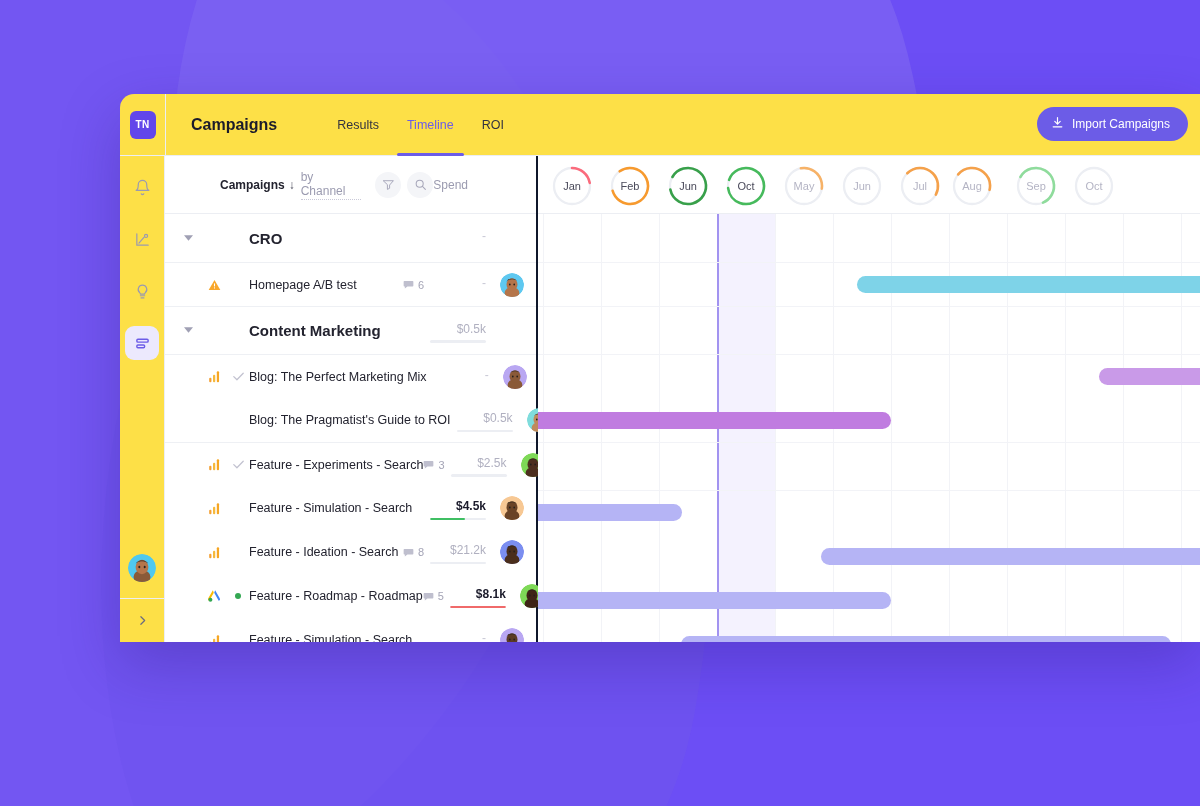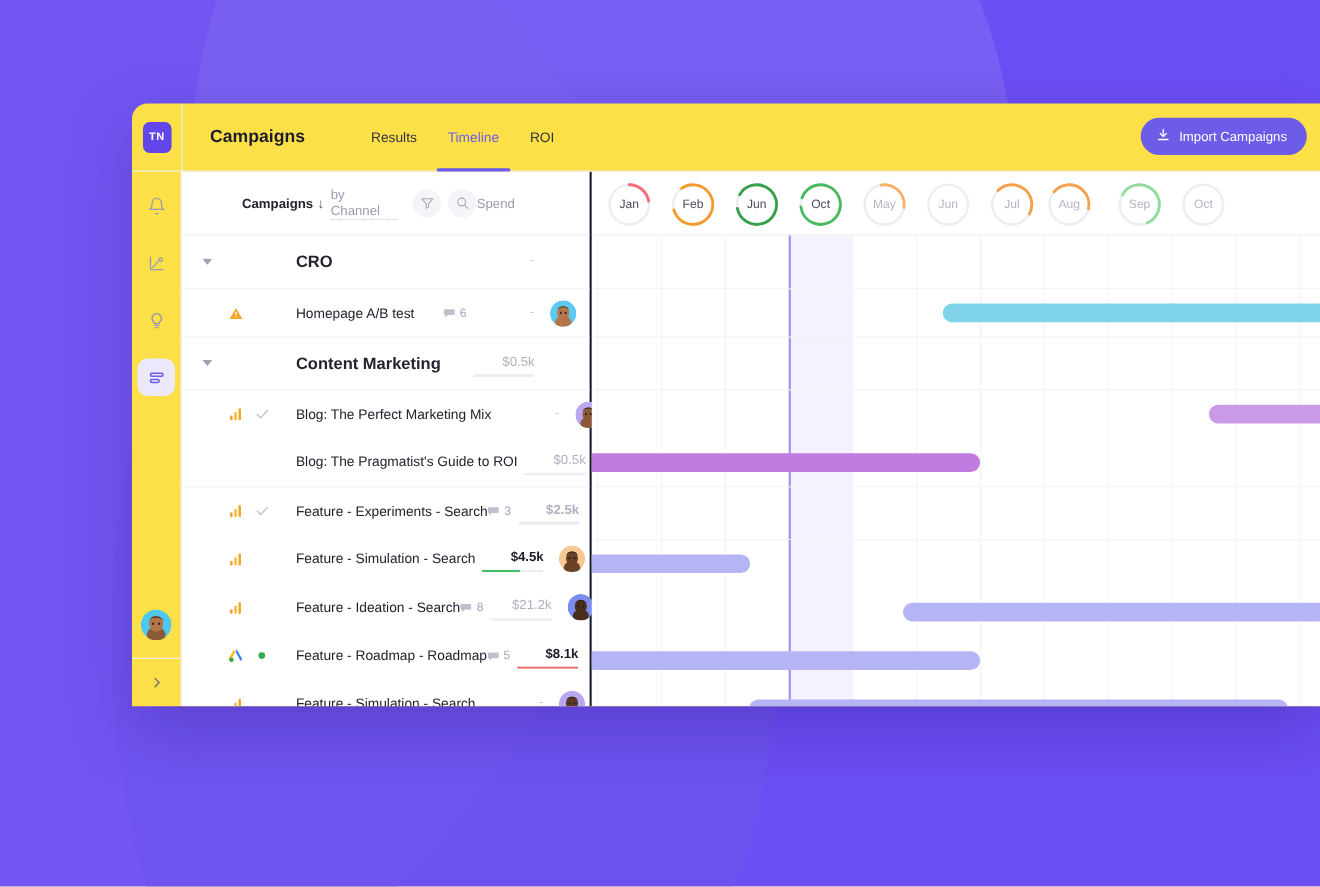--- a/index.html
+++ b/index.html
@@ -191,21 +191,21 @@
   }
   .row.group { height: 48px; }
   .row.sep-top { border-top: 1px solid #eef0f4; }
   .caret {
     width: 26px; text-align: center;
     color: #9a9ab0; font-size: 8px;
     cursor: pointer; flex: 0 0 26px;
   }
   .src-icon { width: 26px; flex: 0 0 26px; display: flex; justify-content: center; align-items: center; }
   .mark { width: 22px; flex: 0 0 22px; display: flex; justify-content: center; align-items: center; color: #bdbdcc; font-size: 11px; }
-  .row-title { font-size: 12.5px; color: #23232f; white-space: nowrap; margin-left: 20px; }
+  .row-title { font-size: 12.5px; color: #23232f; white-space: nowrap; }
   .row.group .row-title { font-size: 15px; font-weight: bold; }
   .comments {
     margin-left: auto;
     display: flex; align-items: center; gap: 4px;
     font-size: 11px; color: #a4a4b6;
     margin-right: 6px;
   }
   .spend {
     width: 56px; flex: 0 0 56px;
     text-align: right; font-size: 12px;
@@ -462,21 +462,21 @@
                   <path d="M1 5.6l4 4L13 1.4"></path>
                 </svg>
               </div>
               <div class="row-title">Feature - Experiments - Search</div>
               <div class="comments">
                 <svg width="11" height="11" viewBox="0 0 24 24" fill="#bfbfce">
     <path d="M3 4.6h18a1.6 1.6 0 0 1 1.6 1.6v8.4a1.6 1.6 0 0 1-1.6 1.6H9.6L4 20.6v-4.4H3a1.6 1.6 0 0 1-1.6-1.6V6.2A1.6 1.6 0 0 1 3 4.6z"></path>
   </svg>
                 <span>3</span>
               </div>
-              <div class="spend"><span style="color: rgb(176, 176, 192); font-weight: bold;">$2.5k</span><div class="bar">
+              <div class="spend"><span style="color: rgb(176, 176, 192);">$2.5k</span><div class="bar">
                   <i style="width: 0%; background: rgb(236, 238, 243);"></i>
                 </div></div>
               <div class="avatar"><svg viewBox="0 0 24 24" width="24" height="24">
     <circle cx="12" cy="12" r="12" fill="#7ed957"></circle>
     <ellipse cx="12" cy="20" rx="7.4" ry="6" fill="#4d2f1f"></ellipse>
     <ellipse cx="12" cy="11.4" rx="5.5" ry="6.2" fill="#4d2f1f"></ellipse>
     <path d="M6.5 9.6c0-4.4 11-4.4 11 0 0-5.3-11-5.3-11 0z" fill="#26211d"></path>
     <ellipse cx="9.8" cy="11.5" rx=".85" ry="1.05" fill="#241f1c"></ellipse>
     <ellipse cx="14.2" cy="11.5" rx=".85" ry="1.05" fill="#241f1c"></ellipse>
   </svg></div>

